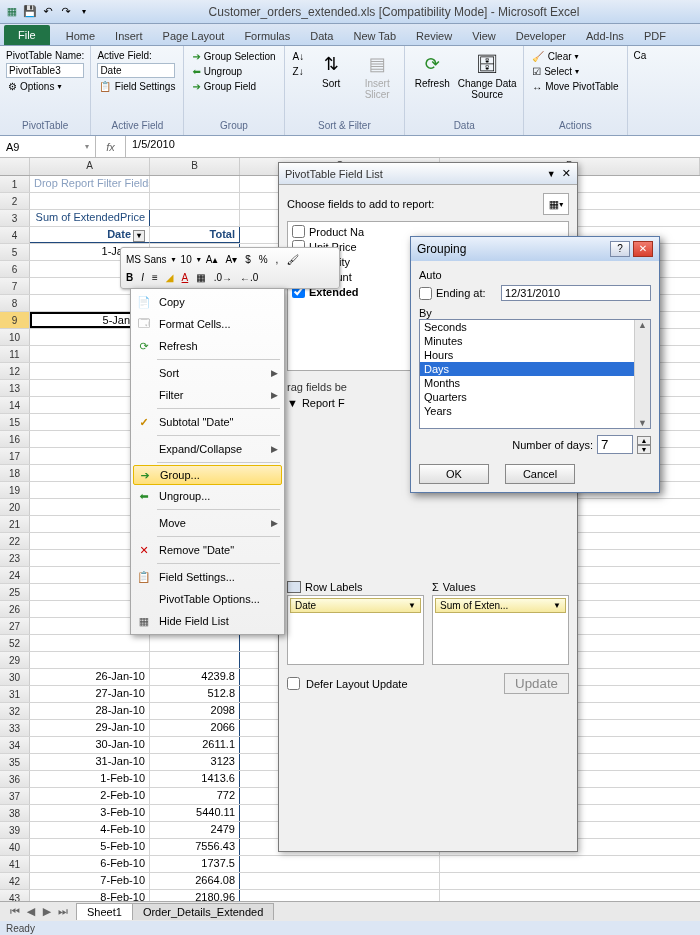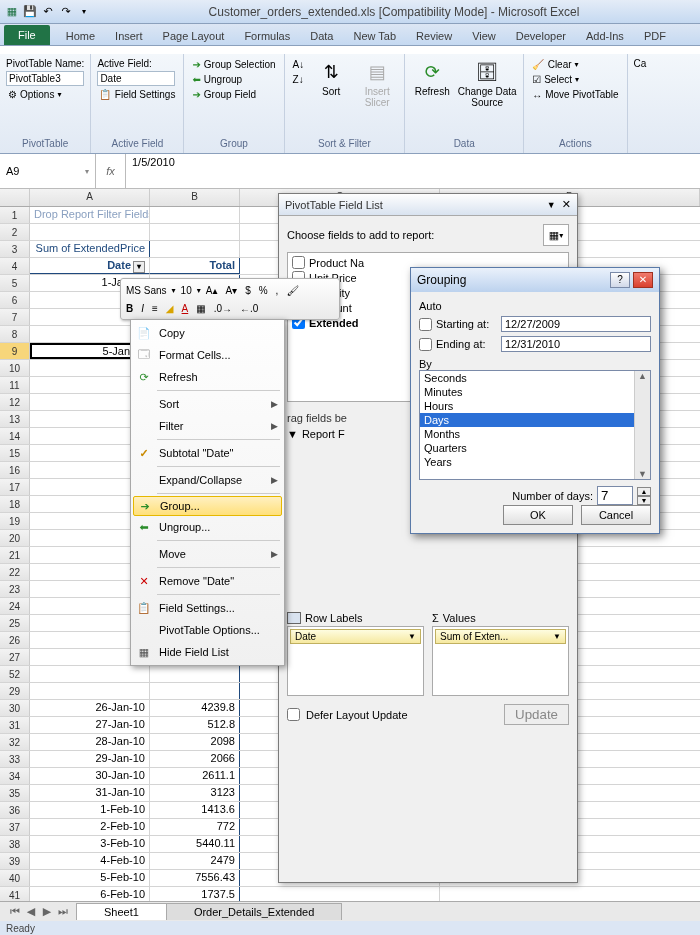--- a/index.html
+++ b/index.html
@@ -10,32 +10,32 @@
 .titlebar .qat { display: flex; gap: 2px; align-items: center; }
 .titlebar .qat .ico { width: 16px; height: 16px; display: flex; align-items: center; justify-content: center; font-size: 11px; }
 .titlebar .title { flex: 1; text-align: center; color: #444; font-size: 12px; }
 
 
 .ribbon-tabs { height: 22px; background: linear-gradient(#dce6f4, #c5d9f1); display: flex; align-items: flex-end; padding-left: 4px; border-bottom: 1px solid #8ba0bc; }
 .ribbon-tabs .tab { padding: 3px 10px; color: #3b3b3b; font-size: 11px; cursor: pointer; }
 .ribbon-tabs .tab.file { background: #217346; color: #fff; border-radius: 2px 2px 0 0; padding: 4px 14px; margin-right: 6px; }
 
 
-.ribbon { height: 100px; background: linear-gradient(#f3f7fb, #e1e9f4); border-bottom: 1px solid #8ba0bc; display: flex; margin-top: 8px; }
+.ribbon { height: 90px; background: linear-gradient(#f3f7fb, #e1e9f4); border-bottom: 1px solid #8ba0bc; display: flex; }
 .ribbon-group { border-right: 1px solid #c5d0e0; padding: 4px 6px; display: flex; flex-direction: column; }
 .ribbon-group .content { flex: 1; display: flex; gap: 4px; font-size: 10px; }
 .ribbon-group .glabel { text-align: center; font-size: 10px; color: #5a6b8c; padding-top: 2px; }
 .ribbon-group .col { display: flex; flex-direction: column; gap: 2px; }
 .ribbon-group .item { display: flex; align-items: center; gap: 3px; white-space: nowrap; padding: 1px 2px; }
 .ribbon-group input[type="text"] { width: 78px; font-size: 10px; padding: 1px 2px; border: 1px solid #abc; }
 .ribbon-group .big { width: 42px; text-align: center; font-size: 10px; }
 .ribbon-group .big .bigico { height: 28px; display:flex; align-items:center; justify-content:center; font-size:18px; }
 
 
-.namebox-row { height: 35px; display: flex; border-bottom: 1px solid #bbb; }
+.namebox-row { height: 22px; display: flex; border-bottom: 1px solid #bbb; }
 .namebox { width: 96px; border-right: 1px solid #bbb; padding: 2px 6px; font-size: 11px; background:#fff; display:flex; align-items:center; justify-content:space-between; }
 .fx { width: 30px; text-align: center; font-style: italic; color: #666; border-right:1px solid #bbb; display:flex; align-items:center; justify-content:center;}
 .formula { flex: 1; padding: 2px 6px; font-size: 11px; }
 
 
 .grid { position: relative; }
 .colheads { display: flex; height: 18px; background: linear-gradient(#f3f3f3,#e4e4e4); border-bottom:1px solid #aaa; }
 .colheads .rh { width: 30px; border-right:1px solid #ccc; }
 .colheads .ch { width: 100px; text-align:center; font-size:10px; border-right:1px solid #ccc; color:#333; padding-top:2px;}
 .colheads .ch.a { width: 120px; }
@@ -52,21 +52,21 @@
 .row.sel .cell.a { background:#fff; border: 2px solid #000; padding:0 2px; }
 .pivot-label { text-align:left !important; color:#1f497d; }
 .dropbtn { display:inline-block; width:12px; height:12px; border:1px solid #888; background:#eee; text-align:center; line-height:10px; font-size:8px; margin-left:2px;}
 .blue-border-h { border-bottom: 1.5px solid #1f497d !important; font-weight: bold; }
 .blue-border-v { border-right: 1.5px solid #1f497d !important; }
 
 
 .sheettabs { position:absolute; bottom:14px; left:0; right:0; height:20px; background:#e9e9e9; border-top:1px solid #aaa; display:flex; align-items:center; padding-left:8px; gap:0; font-size:11px;}
 .sheettabs .nav { display:flex; gap:2px; margin-right:6px; }
 .sheettabs .nav span { width:14px; text-align:center; color:#666; }
-.sheettabs .stab { padding:2px 27px; background:#fff; border:1px solid #aaa; border-bottom:none;text-align:center; }
+.sheettabs .stab { padding:2px 10px; background:#fff; border:1px solid #aaa; border-bottom:none;text-align:center; }
 .sheettabs .stab.inactive { background:#ddd; margin-left:-1px;}
 .statusbar { position:absolute; bottom:0; left:0; right:0; height:14px; background:#dce6f4; font-size:10px; padding:0 6px; color:#444; display:flex; align-items:center;}
 
 
 .minitoolbar { position:absolute; left:120px; top:89px; width:220px; background:linear-gradient(#fefefe,#eaeaea); border:1px solid #b0b0b0; border-radius:3px; box-shadow:1px 1px 3px rgba(0,0,0,0.3); padding:2px; font-size:10px; z-index:5;}
 .minitoolbar .mtrow { display:flex; gap:2px; align-items:center; height:18px; }
 .minitoolbar .mtitm { padding:0 3px; }
 
 
 .ctxmenu { position:absolute; left:130px; top:130px; width:155px; background:linear-gradient(#fefefe,#f0f0f0); border:1px solid #a8a8a8; box-shadow:2px 2px 6px rgba(0,0,0,0.4); z-index:6; padding:2px 0;}
@@ -109,21 +109,21 @@
 .grouping .frow input[type="text"] { flex:1; border:1px solid #7a8aa8; padding:1px 3px; font-size:11px; background:#fff;}
 .grouping .by { margin-top:6px; }
 .grouping .bylist { border:1px solid #7a8aa8; background:#fff; height:110px; overflow:hidden; position:relative;}
 .grouping .bylist .bitem { padding:1px 4px; font-size:11px; }
 .grouping .bylist .bitem.sel { background:#2a6fd6; color:#fff; }
 .grouping .bylist .sbar { position:absolute; right:0; top:0; bottom:0; width:16px; background:#eaeaea; border-left:1px solid #ccc; display:flex; flex-direction:column; justify-content:space-between; align-items:center; font-size:9px; color:#666;}
 .grouping .numdays { display:flex; align-items:center; justify-content:flex-end; gap:4px; margin-top:6px;}
 .grouping .numdays input { width:36px; border:1px solid #7a8aa8; padding:1px 3px; text-align:left;}
 .grouping .spin { display:flex; flex-direction:column; }
 .grouping .spin span { width:14px; height:9px; border:1px solid #888; background:#eee; font-size:7px; text-align:center; line-height:7px;}
-.grouping .dbtns { display:flex; justify-content:flex-end; gap:8px; }
+.grouping .dbtns { display:flex; justify-content:flex-start; gap:16px; margin-top:10px;}
 .grouping .dbtns button { width:70px; padding:3px 0; background:linear-gradient(#fefefe,#e0e0e0); border:1px solid #888; font-size:11px;}
 </style>
 </head>
 <body>
 
 <div class="titlebar">
   <div class="qat">
     <span class="ico" style="color:#217346">▦</span>
     <span class="ico" style="color:#2a6fd6">💾</span>
     <span class="ico">↶</span>
@@ -706,27 +706,20 @@
     <div class="dtitle">
       <span class="t">Grouping</span>
       <span class="wbtn">?</span>
       <span class="wbtn close">✕</span>
     </div>
     <div class="dbody">
       <div class="auto">Auto</div>
       <div class="frow">
         <span class="lbl">
             <input type="checkbox" style="">
-            <span>Starting at:</span>
-          </span>
-        <input type="text" value="12/27/2009" style="">
-      </div>
-      <div class="frow">
-        <span class="lbl">
-            <input type="checkbox" style="">
             <span>Ending at:</span>
           </span>
         <input type="text" value="12/31/2010" style="">
       </div>
       <div class="by">By</div>
       <div class="bylist" id="bylist">
         <div class="bitem">Seconds</div>
           <div class="bitem">Minutes</div>
           <div class="bitem">Hours</div>
           <div class="bitem sel">Days</div>

